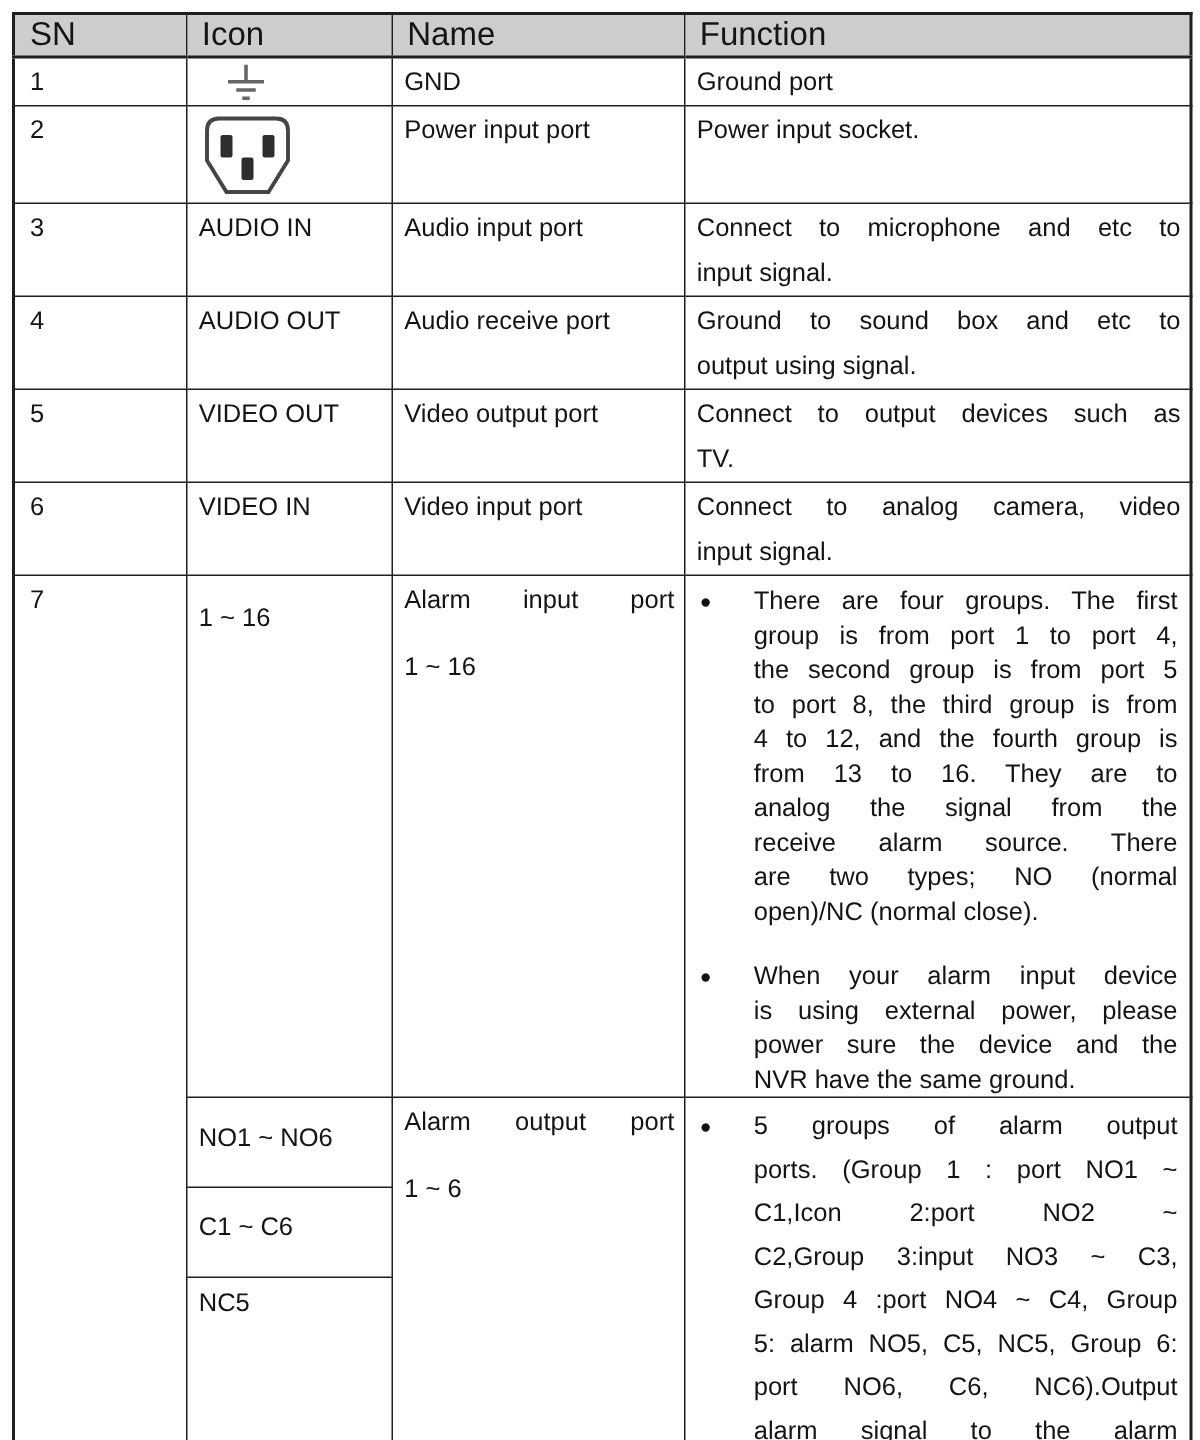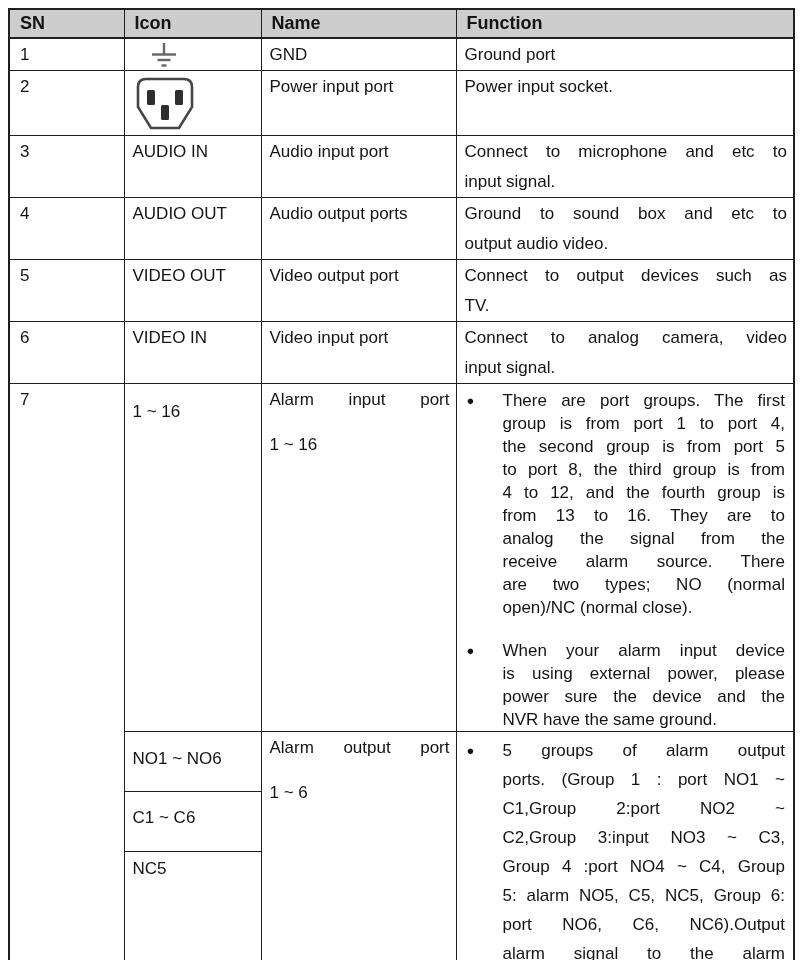--- a/index.html
+++ b/index.html
@@ -17,21 +17,21 @@
   col.c-name{width:195px}
   col.c-fn{width:338px}
   th,td{
     border:1.5px solid #1f1f1f;
     vertical-align:top;overflow:hidden;
     padding:1px 6px 0 8px;
     font-size:17px;line-height:30px;
     text-align:left;font-weight:normal;
   }
   thead th{
-    background:#cdcdcd;font-weight:bold;font-size:18px;
+    background:#cdcdcd;font-weight:normal;font-size:22px;
     height:27px;line-height:26px;padding:0 6px 0 10px;
     border-bottom:2px solid #1f1f1f;
   }
   .h-r1{height:28px}.h-r2{height:65px}.h-r60{height:60px}
   .h-7a{height:347px}.h-7b{height:60px}.h-7c{height:60px}.h-7d{height:117px}
   .sn-cell{padding-left:10px}
   .icon-pad-a{padding-top:13px}
   .icon-pad-b{padding-top:12px}
   .icon-pad-c{padding-top:11px}
   .icon-pad-d{padding-top:2px}
@@ -112,24 +112,24 @@
       <td>AUDIO IN</td>
       <td>Audio input port</td>
       <td>
           <div class="jline">Connect to microphone and etc to</div>
           <div class="jline last">input signal.</div>
         </td>
     </tr>
     <tr class="h-r60">
       <td class="sn-cell">4</td>
       <td>AUDIO OUT</td>
-      <td>Audio output ports</td>
+      <td>Audio receive port</td>
       <td>
           <div class="jline">Ground to sound box and etc to</div>
-          <div class="jline last">output audio video.</div>
+          <div class="jline last">output using signal.</div>
         </td>
     </tr>
     <tr class="h-r60">
       <td class="sn-cell">5</td>
       <td>VIDEO OUT</td>
       <td>Video output port</td>
       <td>
           <div class="jline">Connect to output devices such as</div>
           <div class="jline last">TV.</div>
         </td>
@@ -147,21 +147,21 @@
       <td class="sn-cell" rowspan="4">7</td>
       <td class="icon-pad-a">1 ~ 16</td>
       <td class="para-gap">
           <div class="jline">Alarm input port</div>
           <div class="jline last">1 ~ 16</div>
         </td>
       <td style="padding-left:6px;padding-right:6px;">
         <div class="bullet-item lh23">
           <span class="bullet-marker">●</span>
           <div class="bullet-text">
-              <div class="jline">There are port groups. The first</div>
+              <div class="jline">There are four groups. The first</div>
               <div class="jline">group is from port 1 to port 4,</div>
               <div class="jline">the second group is from port 5</div>
               <div class="jline">to port 8, the third group is from</div>
               <div class="jline">4 to 12, and the fourth group is</div>
               <div class="jline">from 13 to 16. They are to</div>
               <div class="jline">analog the signal from the</div>
               <div class="jline">receive alarm source. There</div>
               <div class="jline">are two types; NO (normal</div>
               <div class="jline last">open)/NC (normal close).</div>
             </div>
@@ -182,21 +182,21 @@
       <td class="para-gap" rowspan="3">
           <div class="jline">Alarm output port</div>
           <div class="jline last">1 ~ 6</div>
         </td>
       <td class="fn-cell-7b" rowspan="3" style="padding-left:6px;padding-right:6px;">
         <div class="bullet-item lh29 justify-all">
           <span class="bullet-marker">●</span>
           <div class="bullet-text">
               <div class="jline">5 groups of alarm output</div>
               <div class="jline">ports. (Group 1 : port NO1 ~</div>
-              <div class="jline">C1,Group 2:port NO2 ~</div>
+              <div class="jline">C1,Icon 2:port NO2 ~</div>
               <div class="jline">C2,Group 3:input NO3 ~ C3,</div>
               <div class="jline">Group 4 :port NO4 ~ C4, Group</div>
               <div class="jline">5: alarm NO5, C5, NC5, Group 6:</div>
               <div class="jline">port NO6, C6, NC6).Output</div>
               <div class="jline last">alarm signal to the alarm</div>
             </div>
         </div>
       </td>
     </tr>
     <tr class="h-7c">

